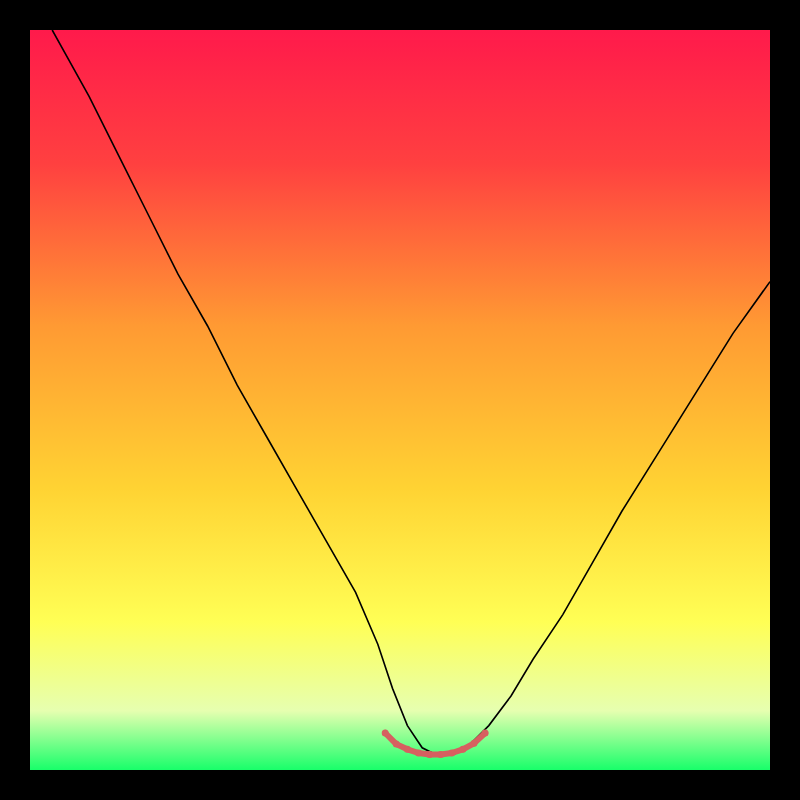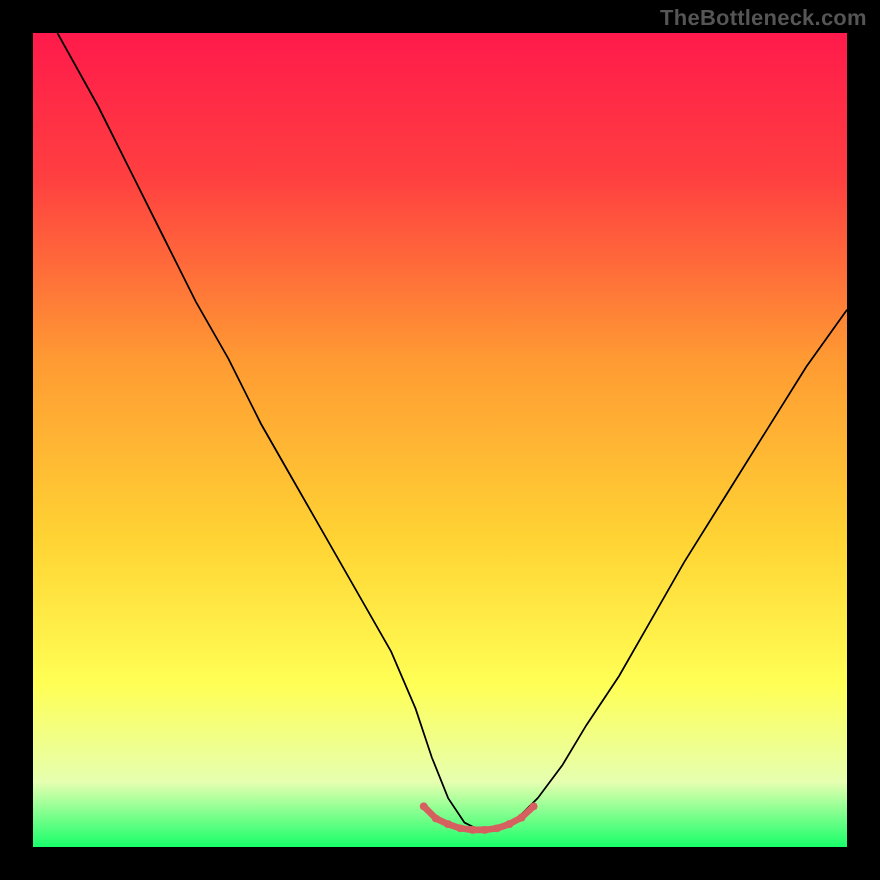--- a/index.html
+++ b/index.html
@@ -33,21 +33,20 @@
     top: 30px;
     width: 740px;
     height: 740px;
   }
   svg { display: block; }
 </style>
 </head>
 <body>
 
 <div class="frame">
-  <div class="watermark">TheBottleneck.com</div>
   <div class="plot-area">
     <svg id="chart-svg" width="740" height="740" viewBox="0 0 740 740">
       <defs>
         <linearGradient id="bg-grad" x1="0" y1="0" x2="0" y2="1">
             <stop offset="0%" stop-color="#ff1a4b"></stop>
             <stop offset="18%" stop-color="#ff4040"></stop>
             <stop offset="40%" stop-color="#ff9a33"></stop>
             <stop offset="62%" stop-color="#ffd333"></stop>
             <stop offset="80%" stop-color="#ffff55"></stop>
             <stop offset="92%" stop-color="#e6ffb0"></stop>

